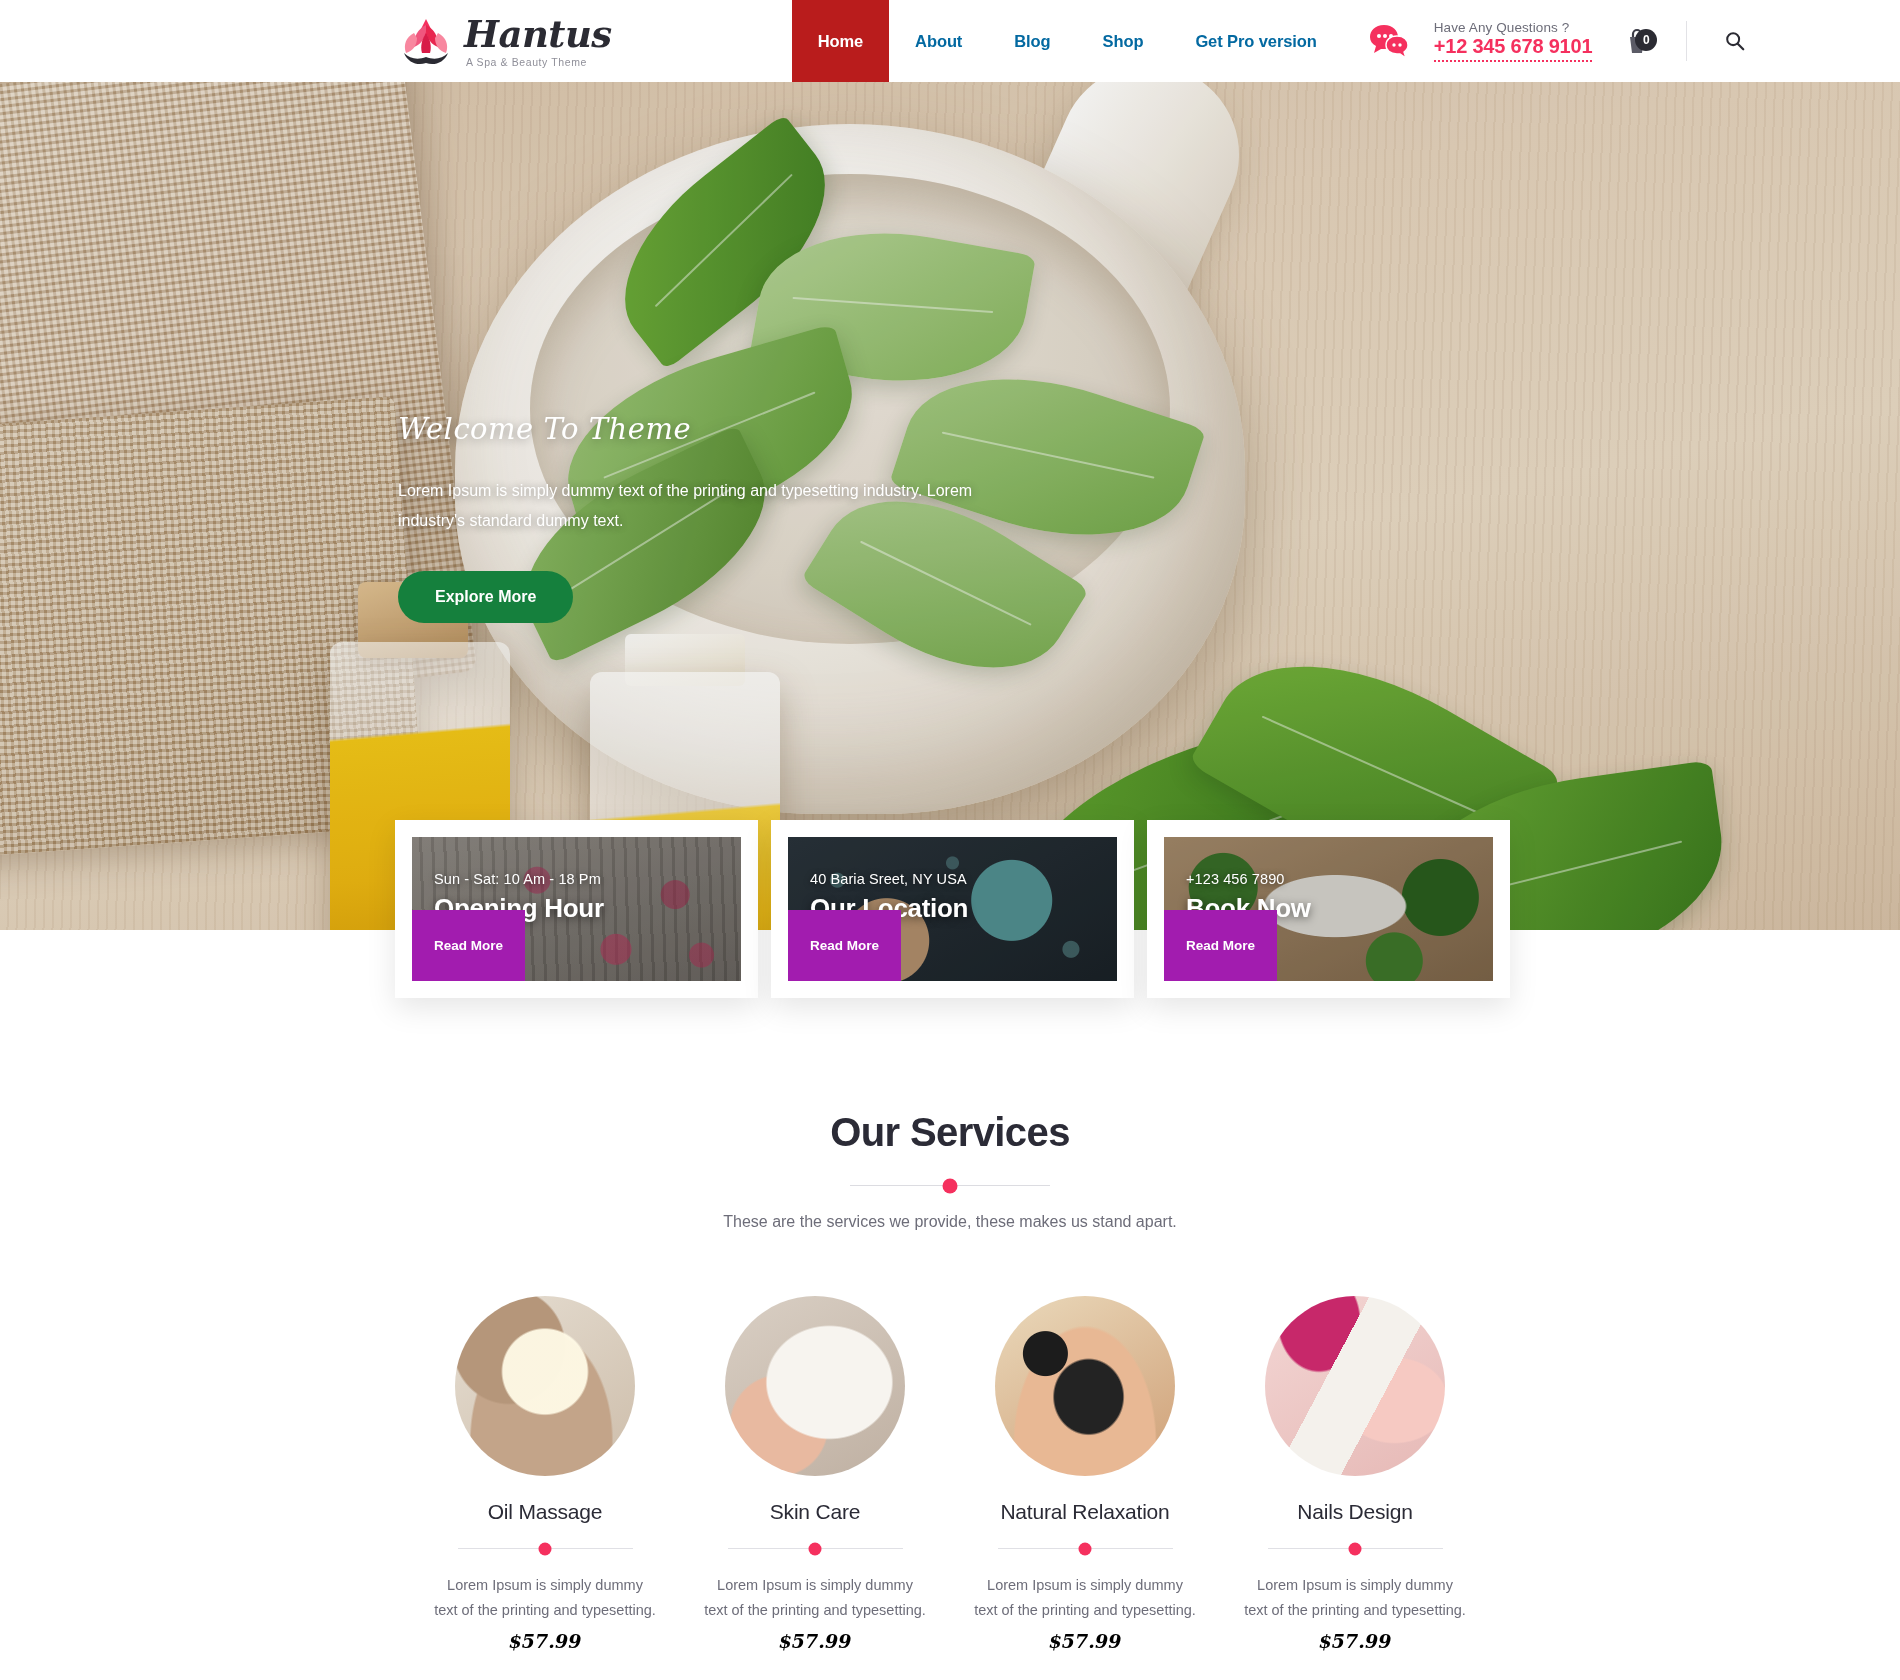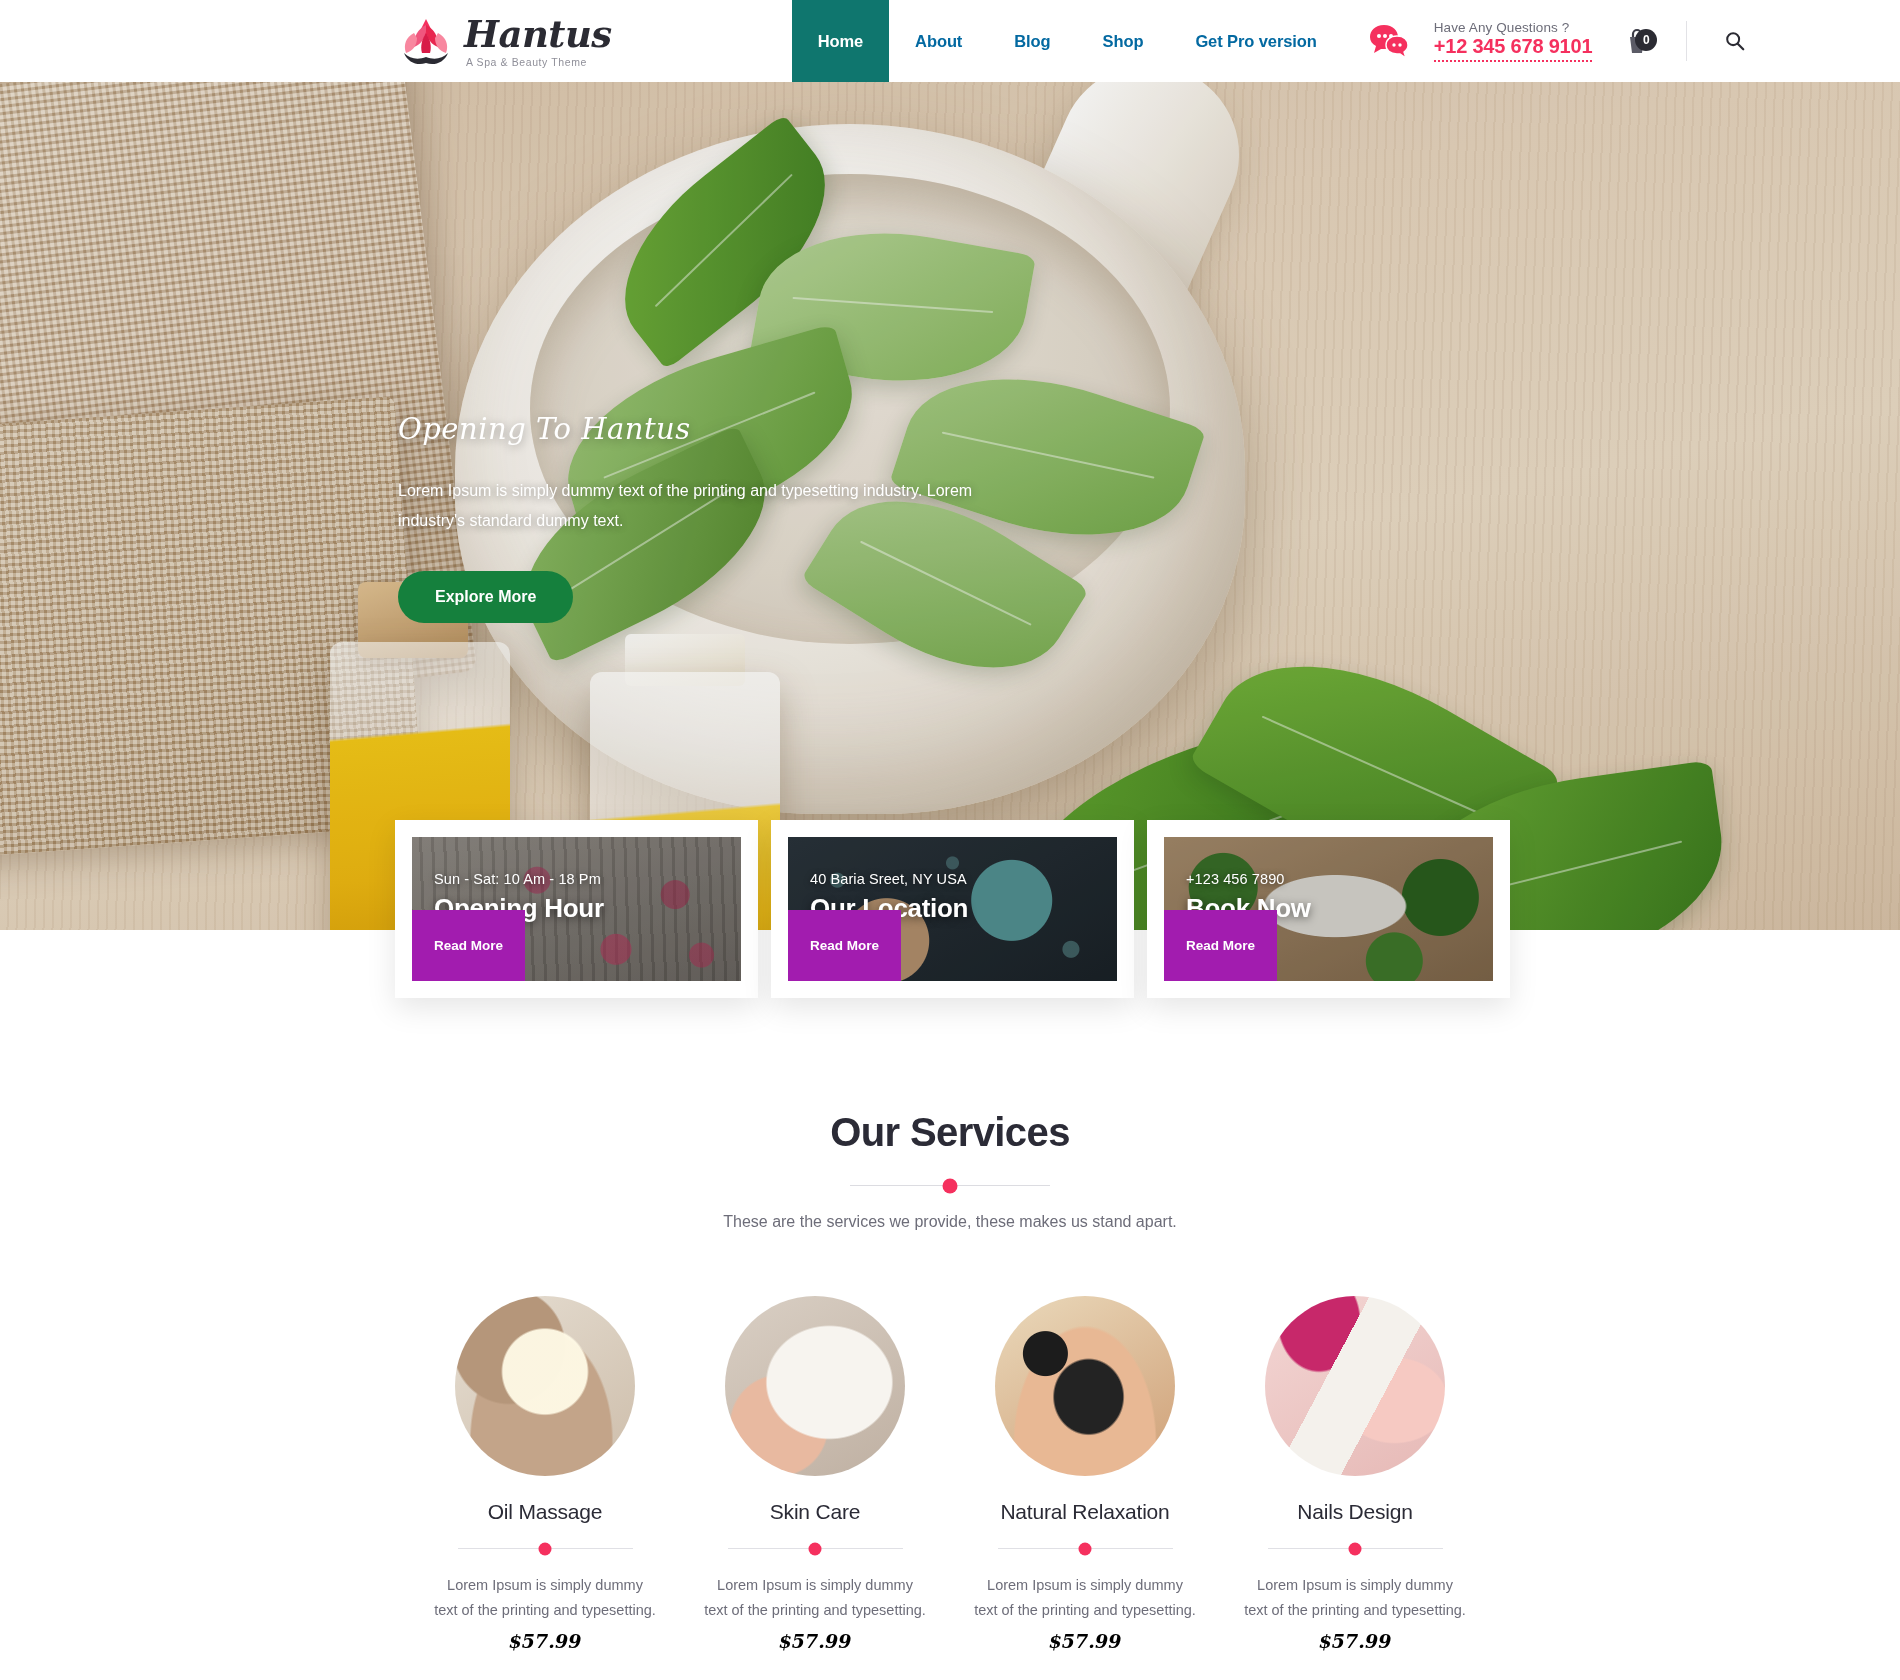--- a/index.html
+++ b/index.html
@@ -49,21 +49,21 @@
   .nav-item {
     display: flex; align-items: center;
     padding: 0 26px;
     font-size: 16.5px;
     font-weight: 700;
     color: #0369a1;
     cursor: pointer;
     white-space: nowrap;
     letter-spacing: -0.1px;
   }
-  .nav-item.active { background: #0f766e; color: #ffffff; }
+  .nav-item.active { background: #b91c1c; color: #ffffff; }
 
   .header-right { display: flex; align-items: center; margin-left: 26px; gap: 25px; }
   .chat-icon { width: 40px; height: 36px; position: relative; flex: none; }
   .questions { display: flex; flex-direction: column; line-height: 1.15; }
   .q-label { font-size: 13.5px; color: #6d6d79; letter-spacing: 0.1px; }
   .q-phone {
     font-size: 20px; font-weight: 700; color: #F5305E;
     border-bottom: 2px dotted #F5305E; padding-bottom: 2px;
     display: inline-block; letter-spacing: -0.2px;
   }
@@ -443,21 +443,21 @@
       <div class="bottle b1"></div>
       <div class="b2-neck"></div>
       <div class="bottle b2"></div>
       <div class="leaf l7"></div>
       <div class="leaf l8"></div>
       <div class="leaf l9"></div>
       <div class="hero-tint"></div>
     </div>
 
     <div class="hero-content">
-      <div class="hero-welcome">Opening To Hantus</div>
+      <div class="hero-welcome">Welcome To Theme</div>
       <p class="hero-desc">Lorem Ipsum is simply dummy text of the printing and typesetting industry. Lorem industry's standard dummy text.</p>
       <button class="btn-explore">Explore More</button>
     </div>
   </section>
 
   <div class="info-row">
 
     <div class="info-card">
       <div class="info-media">
         <div class="info-media-bg media-1"></div>

